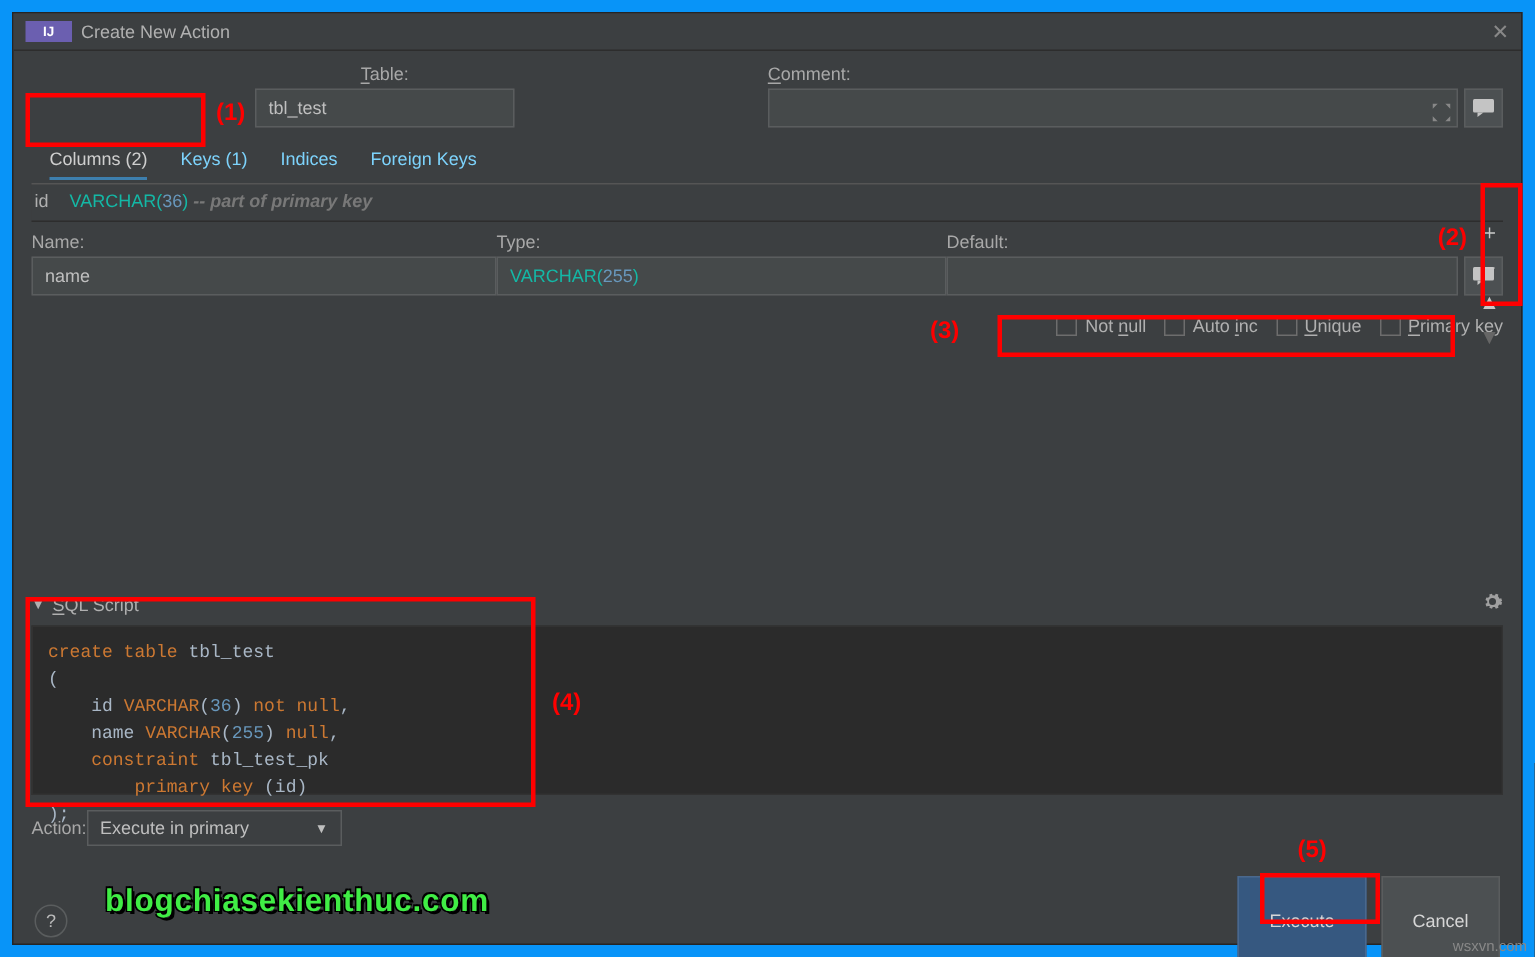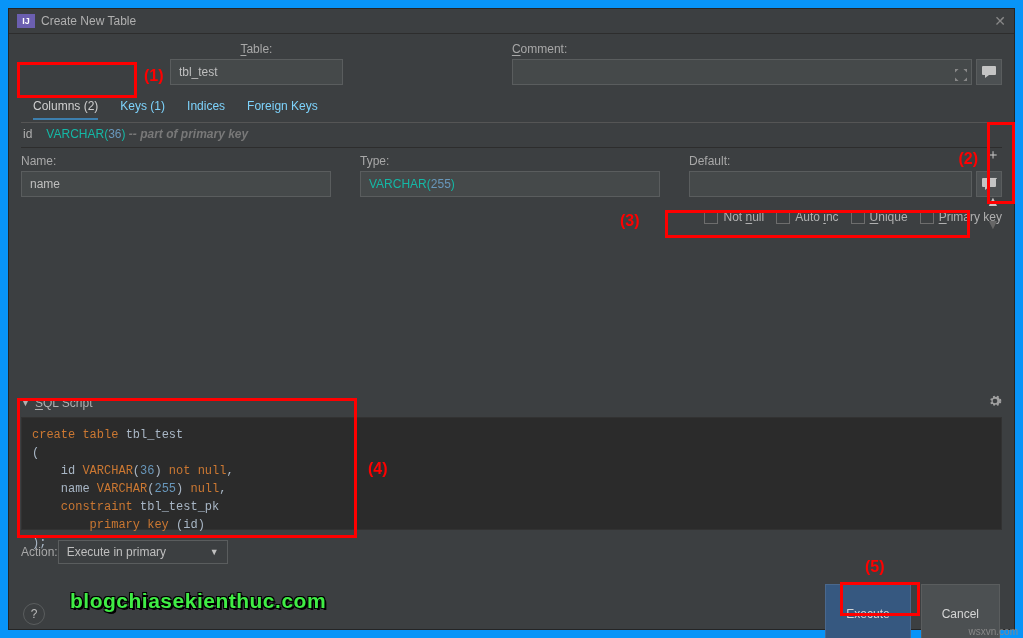--- a/index.html
+++ b/index.html
@@ -24,21 +24,21 @@
     .titlebar {
       display: flex;
       align-items: center;
       gap: 6px;
       padding: 4px 8px;
       background: #3c3f41;
       border-bottom: 1px solid #2d2d2d;
       font-size: 12px;
     }
     .titlebar-icon {
-      width: 18px; height: 14px;
+      width: 31px; height: 14px;
       background: #6b5fb0;
       color: #fff;
       font-weight: bold;
       font-size: 9px;
       display: flex; align-items: center; justify-content: center;
     }
     .titlebar-close { margin-left: auto; cursor: pointer; color: #888; font-size: 14px;}
     .content { flex: 1; padding: 8px 12px 8px 12px; display: flex; flex-direction: column; position: relative;}
     .row { display: flex; gap: 20px; }
     .field-group { display: flex; flex-direction: column; gap: 3px; }
@@ -76,21 +76,21 @@
     .col-row {
       background: #3c3f41; padding: 4px 2px 6px 2px;
       border-top: 1px solid #555; border-bottom: 1px solid #2d2d2d;
       margin-top: 2px;
       display: flex; gap: 14px; align-items: baseline;
     }
     .col-id { color: #b0b0b0;}
     .col-type { color: #14b8a6;}
     .col-num { color: #6897bb;}
     .col-comment { color: #787878; font-style: italic; font-weight: bold;}
-    .fields { display: flex; gap: 29px; margin-top: 6px; position: relative;}
+    .fields { display: flex; gap: 0; margin-top: 6px; position: relative;}
     .name-group { flex: 0 0 310px;}
     .type-group { flex: 0 0 300px;}
     .default-group { flex: 1; display: flex; flex-direction: column;}
     .default-row { display: flex; gap: 4px;}
     .side-buttons {
       position: absolute; right: -2px; top: 0;
       display: flex; flex-direction: column; gap: 1px;
     }
     .side-btn {
       width: 22px; height: 22px;
@@ -146,21 +146,21 @@
     .ann { position: absolute; border: 3px solid #ff0000; pointer-events: none;}
     .ann-label { position: absolute; color: #ff0000; font-weight: bold; font-size: 16px;}
     .caret-down { font-size: 9px;}
   </style>
 </head>
 <body>
 
 <div class="dialog">
   <div class="titlebar">
     <div class="titlebar-icon">IJ</div>
-    <span>Create New Table</span>
+    <span>Create New Action</span>
     <span class="titlebar-close">✕</span>
   </div>
 
   <div class="content">
 
     <div class="row">
       <div class="field-group table-group">
         <span class="label"><span class="underline">T</span>able:</span>
         <input class="input" value="tbl_test" style="">
       </div>

